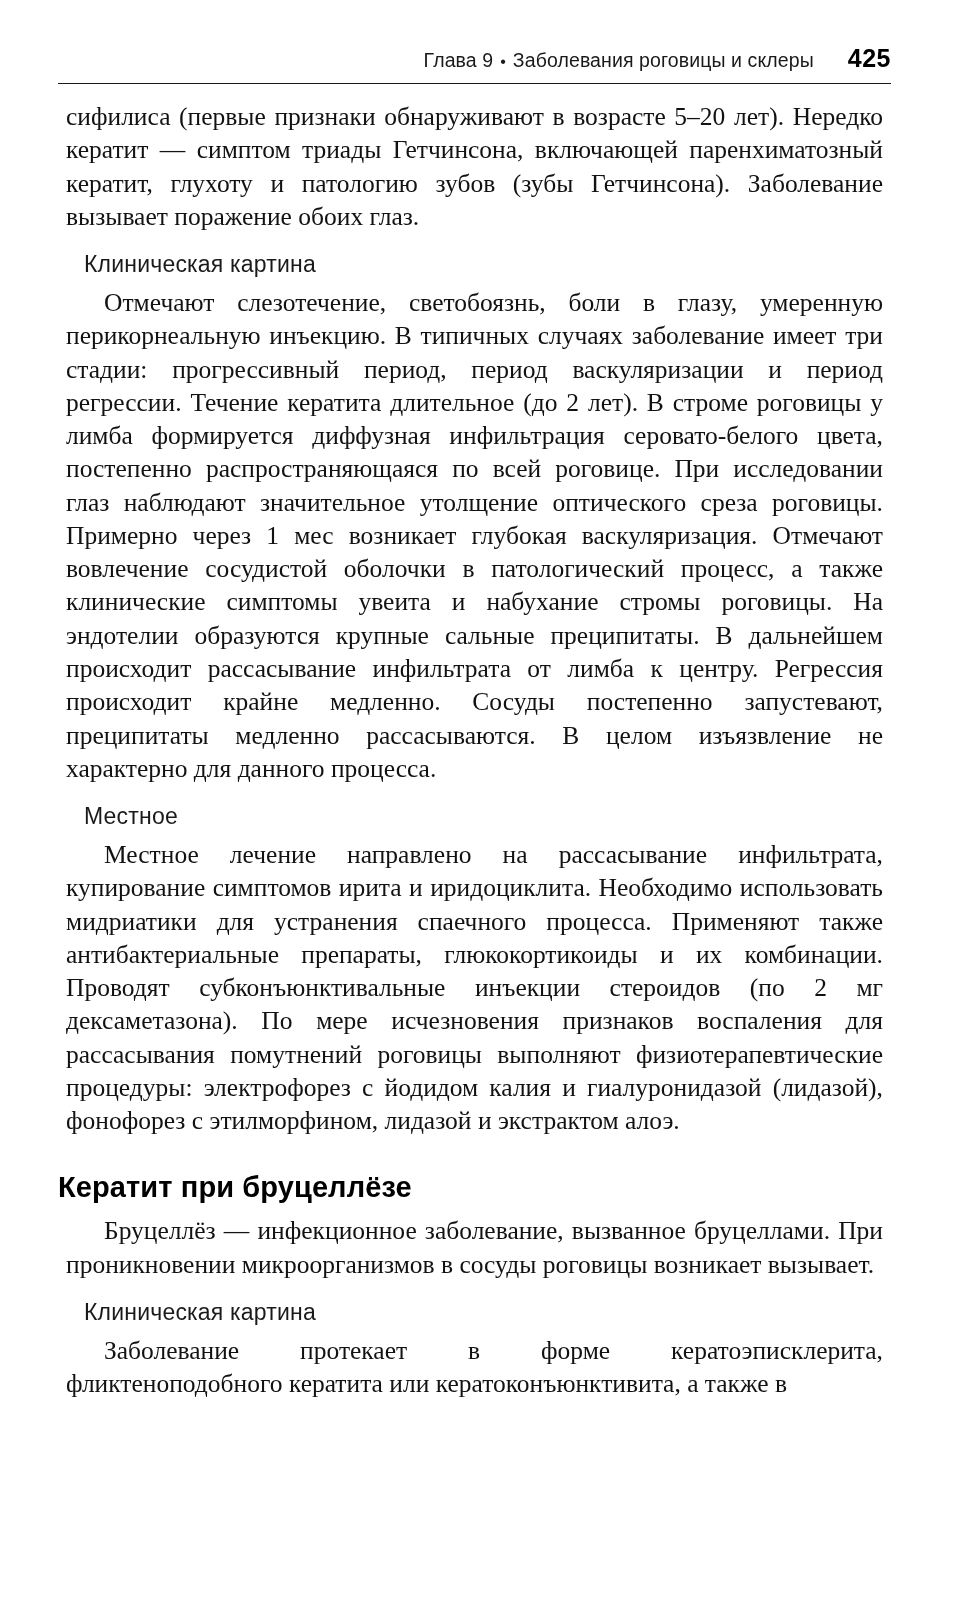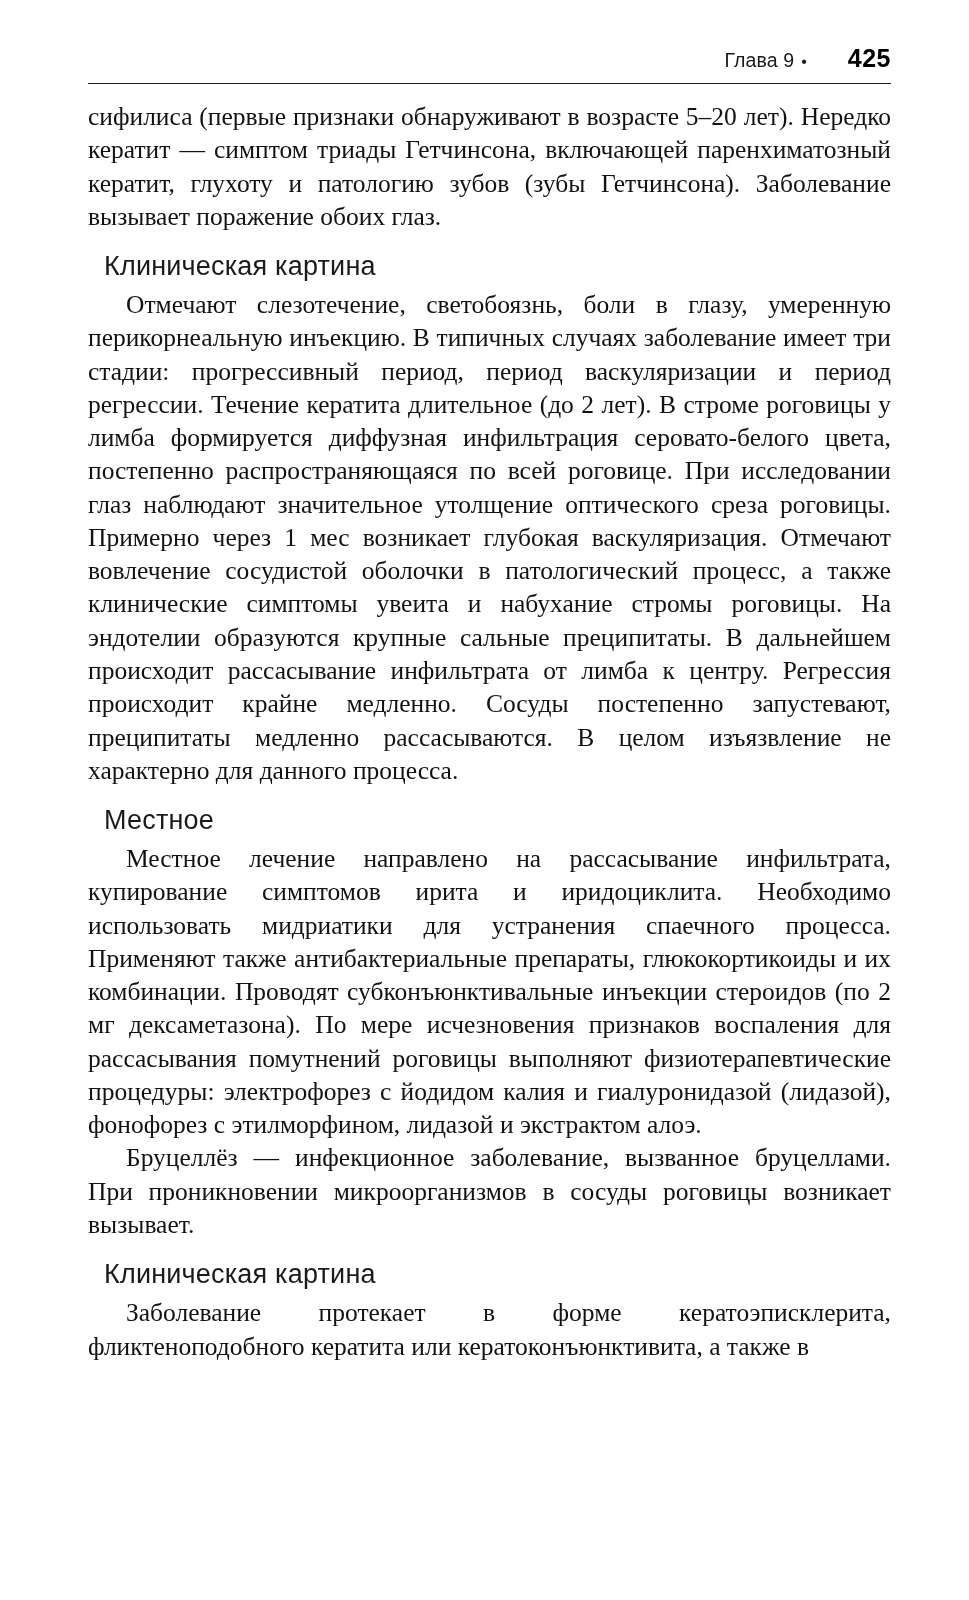--- a/index.html
+++ b/index.html
@@ -12,21 +12,21 @@
     height: 1600px;
     font-family: "Liberation Serif", serif;
     color: #121212;
     position: relative;
     overflow: hidden;
   }
   .page {
     width: 969px;
     height: 1156px;
     box-sizing: border-box;
-    padding: 44px 78px 0 88px;
+    padding: 44px 78px 0 58px;
     position: relative;
   }
   .running-head {
     display: flex;
     align-items: baseline;
     justify-content: flex-end;
     font-family: "Liberation Sans", sans-serif;
     margin-bottom: 10px;
   }
   .running-head .rh-text {
@@ -45,36 +45,36 @@
     margin-left: 34px;
     color: #000;
     letter-spacing: 0.5px;
     text-align: center;
   }
   .rule {
     border-top: 1.6px solid #1a1a1a;
     margin: 6px 0 16px 0;
   }
   p {
-    margin: 0;
+    margin: 8px;
     font-size: 25.5px;
     line-height: 1.305;
     text-align: justify;
     text-justify: inter-word;
     text-indent: 38px;
     hyphens: manual;
   }
   p.noindent {
     text-indent: 0;
   }
   h3.sub {
     font-family: "Liberation Sans", sans-serif;
-    font-size: 27px;
+    font-size: 23px;
     font-weight: normal;
-    margin: 18px 0 6px 16px;
+    margin: 18px 0 6px 26px;
     color: #1a1a1a;
     letter-spacing: 0.2px;
   }
   h2.head {
     font-family: "Liberation Sans", sans-serif;
     font-size: 29px;
     font-weight: bold;
     margin: 34px 0 10px 0;
     color: #000;
     letter-spacing: 0.1px;
@@ -84,40 +84,42 @@
   }
 </style>
 </head>
 <body>
 
 <div class="page">
 
   <div class="running-head">
     <span class="rh-text">Глава 9</span>
     <span class="rh-bullet">•</span>
+    <span class="rh-text">Заболевания роговицы и склеры</span>
     <span class="rh-page">425</span>
   </div>
 
   <div class="rule"></div>
 
   <div class="block">
     <p class="noindent">сифилиса (первые признаки обнаруживают в возрасте 5–20 лет). Нередко кератит — симптом триады Гетчинсона, включающей паренхиматозный кератит, глухоту и патологию зубов (зубы Гетчинсона). Заболевание вызывает поражение обоих глаз.</p>
   </div>
 
   <div class="block">
     <h3 class="sub">Клиническая картина</h3>
     <p>Отмечают слезотечение, светобоязнь, боли в глазу, умеренную перикорнеальную инъекцию. В типичных случаях заболевание имеет три стадии: прогрессивный период, период васкуляризации и период регрессии. Течение кератита длительное (до 2 лет). В строме роговицы у лимба формируется диффузная инфильтрация серовато-белого цвета, постепенно распространяющаяся по всей роговице. При исследовании глаз наблюдают значительное утолщение оптического среза роговицы. Примерно через 1 мес возникает глубокая васкуляризация. Отмечают вовлечение сосудистой оболочки в патологический процесс, а также клинические симптомы увеита и набухание стромы роговицы. На эндотелии образуются крупные сальные преципитаты. В дальнейшем происходит рассасывание инфильтрата от лимба к центру. Регрессия происходит крайне медленно. Сосуды постепенно запустевают, преципитаты медленно рассасываются. В целом изъязвление не характерно для данного процесса.</p>
   </div>
 
   <div class="block">
     <h3 class="sub">Местное</h3>
     <p>Местное лечение направлено на рассасывание инфильтрата, купирование симптомов ирита и иридоциклита. Необходимо использовать мидриатики для устранения спаечного процесса. Применяют также антибактериальные препараты, глюкокортикоиды и их комбинации. Проводят субконъюнктивальные инъекции стероидов (по 2 мг дексаметазона). По мере исчезновения признаков воспаления для рассасывания помутнений роговицы выполняют физиотерапевтические процедуры: электрофорез с йодидом калия и гиалуронидазой (лидазой), фонофорез с этилморфином, лидазой и экстрактом алоэ.</p>
   </div>
 
   <div class="block">
+    <h2 class="head">Кератит при бруцеллёзе</h2>
     <p>Бруцеллёз — инфекционное заболевание, вызванное бруцеллами. При проникновении микроорганизмов в сосуды роговицы возникает вызывает.</p>
   </div>
 
   <div class="block">
     <h3 class="sub">Клиническая картина</h3>
     <p>Заболевание протекает в форме кератоэписклерита, фликтеноподобного кератита или кератоконъюнктивита, а также в</p>
   </div>
 
 </div>
 

